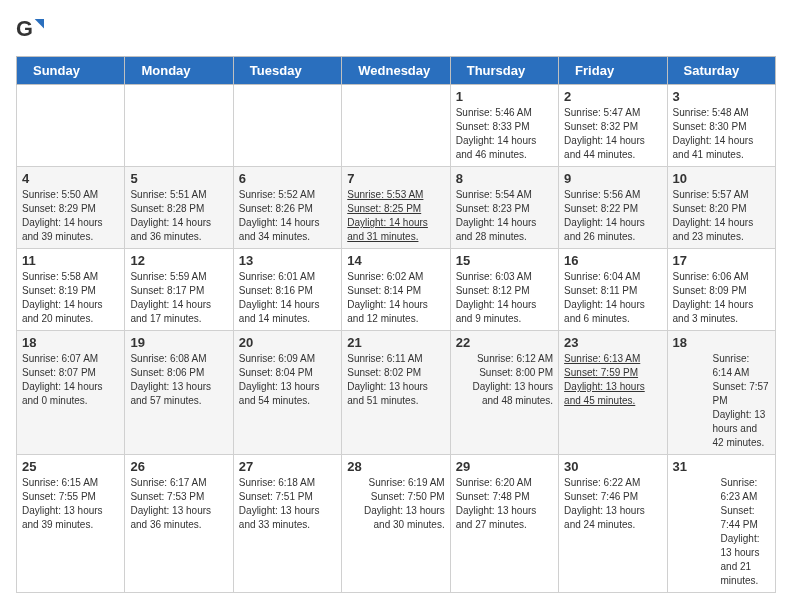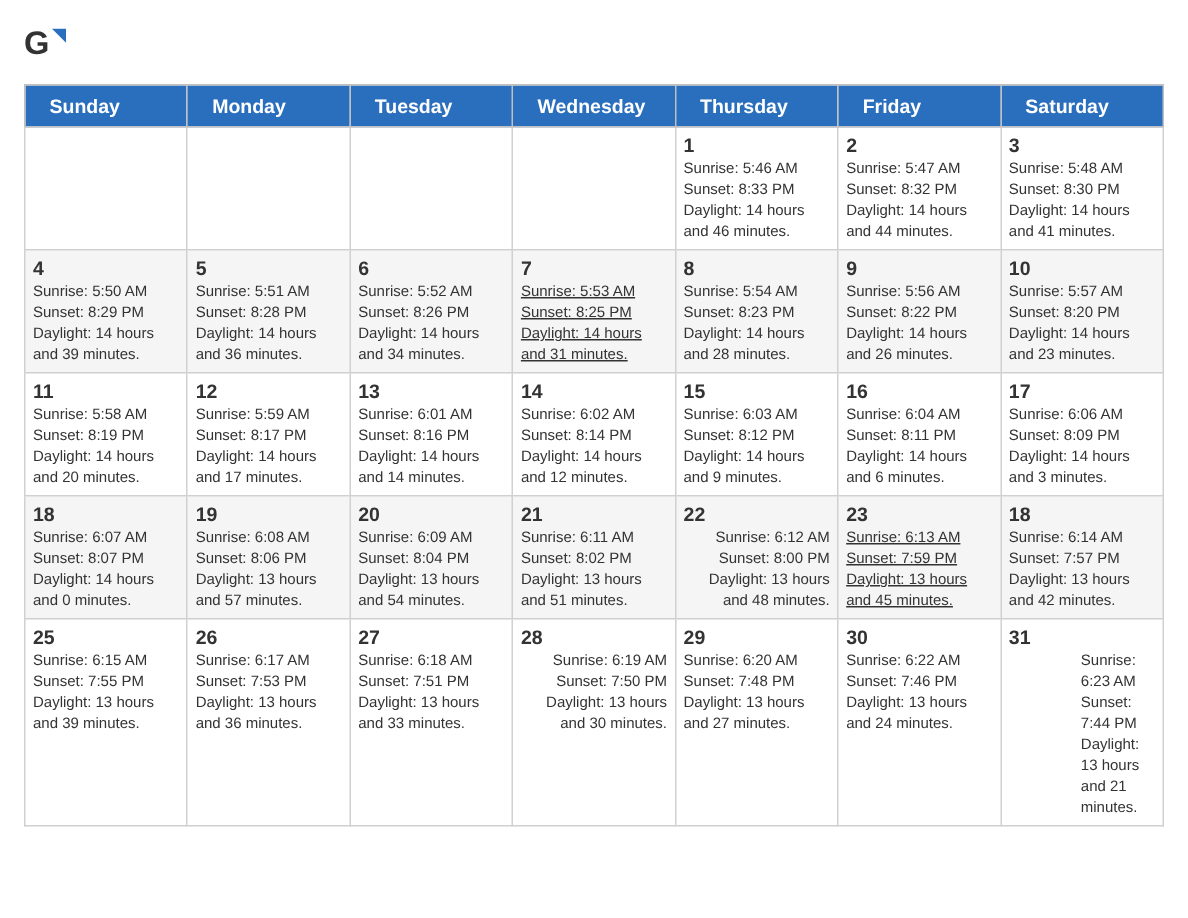--- a/index.html
+++ b/index.html
@@ -265,21 +265,21 @@
 Daylight: 13 hours and 48 minutes.</div>
         </td>
         <td>
           <span class="day-number">23</span>
           <div class="day-info" style="white-space: pre-line; text-decoration: underline;">Sunrise: 6:13 AM
 Sunset: 7:59 PM
 Daylight: 13 hours and 45 minutes.</div>
         </td>
         <td>
           <span class="day-number">18</span>
-          <div class="day-info" style="white-space: pre-line;">Sunrise: 6:14 AM
+          <div class="day-info" style="white-space: pre-line; margin-left: 40px;">Sunrise: 6:14 AM
 Sunset: 7:57 PM
 Daylight: 13 hours and 42 minutes.</div>
         </td>
       </tr>
       <tr>
         <td>
           <span class="day-number">25</span>
           <div class="day-info" style="white-space: pre-line;">Sunrise: 6:15 AM
 Sunset: 7:55 PM
 Daylight: 13 hours and 39 minutes.</div>

